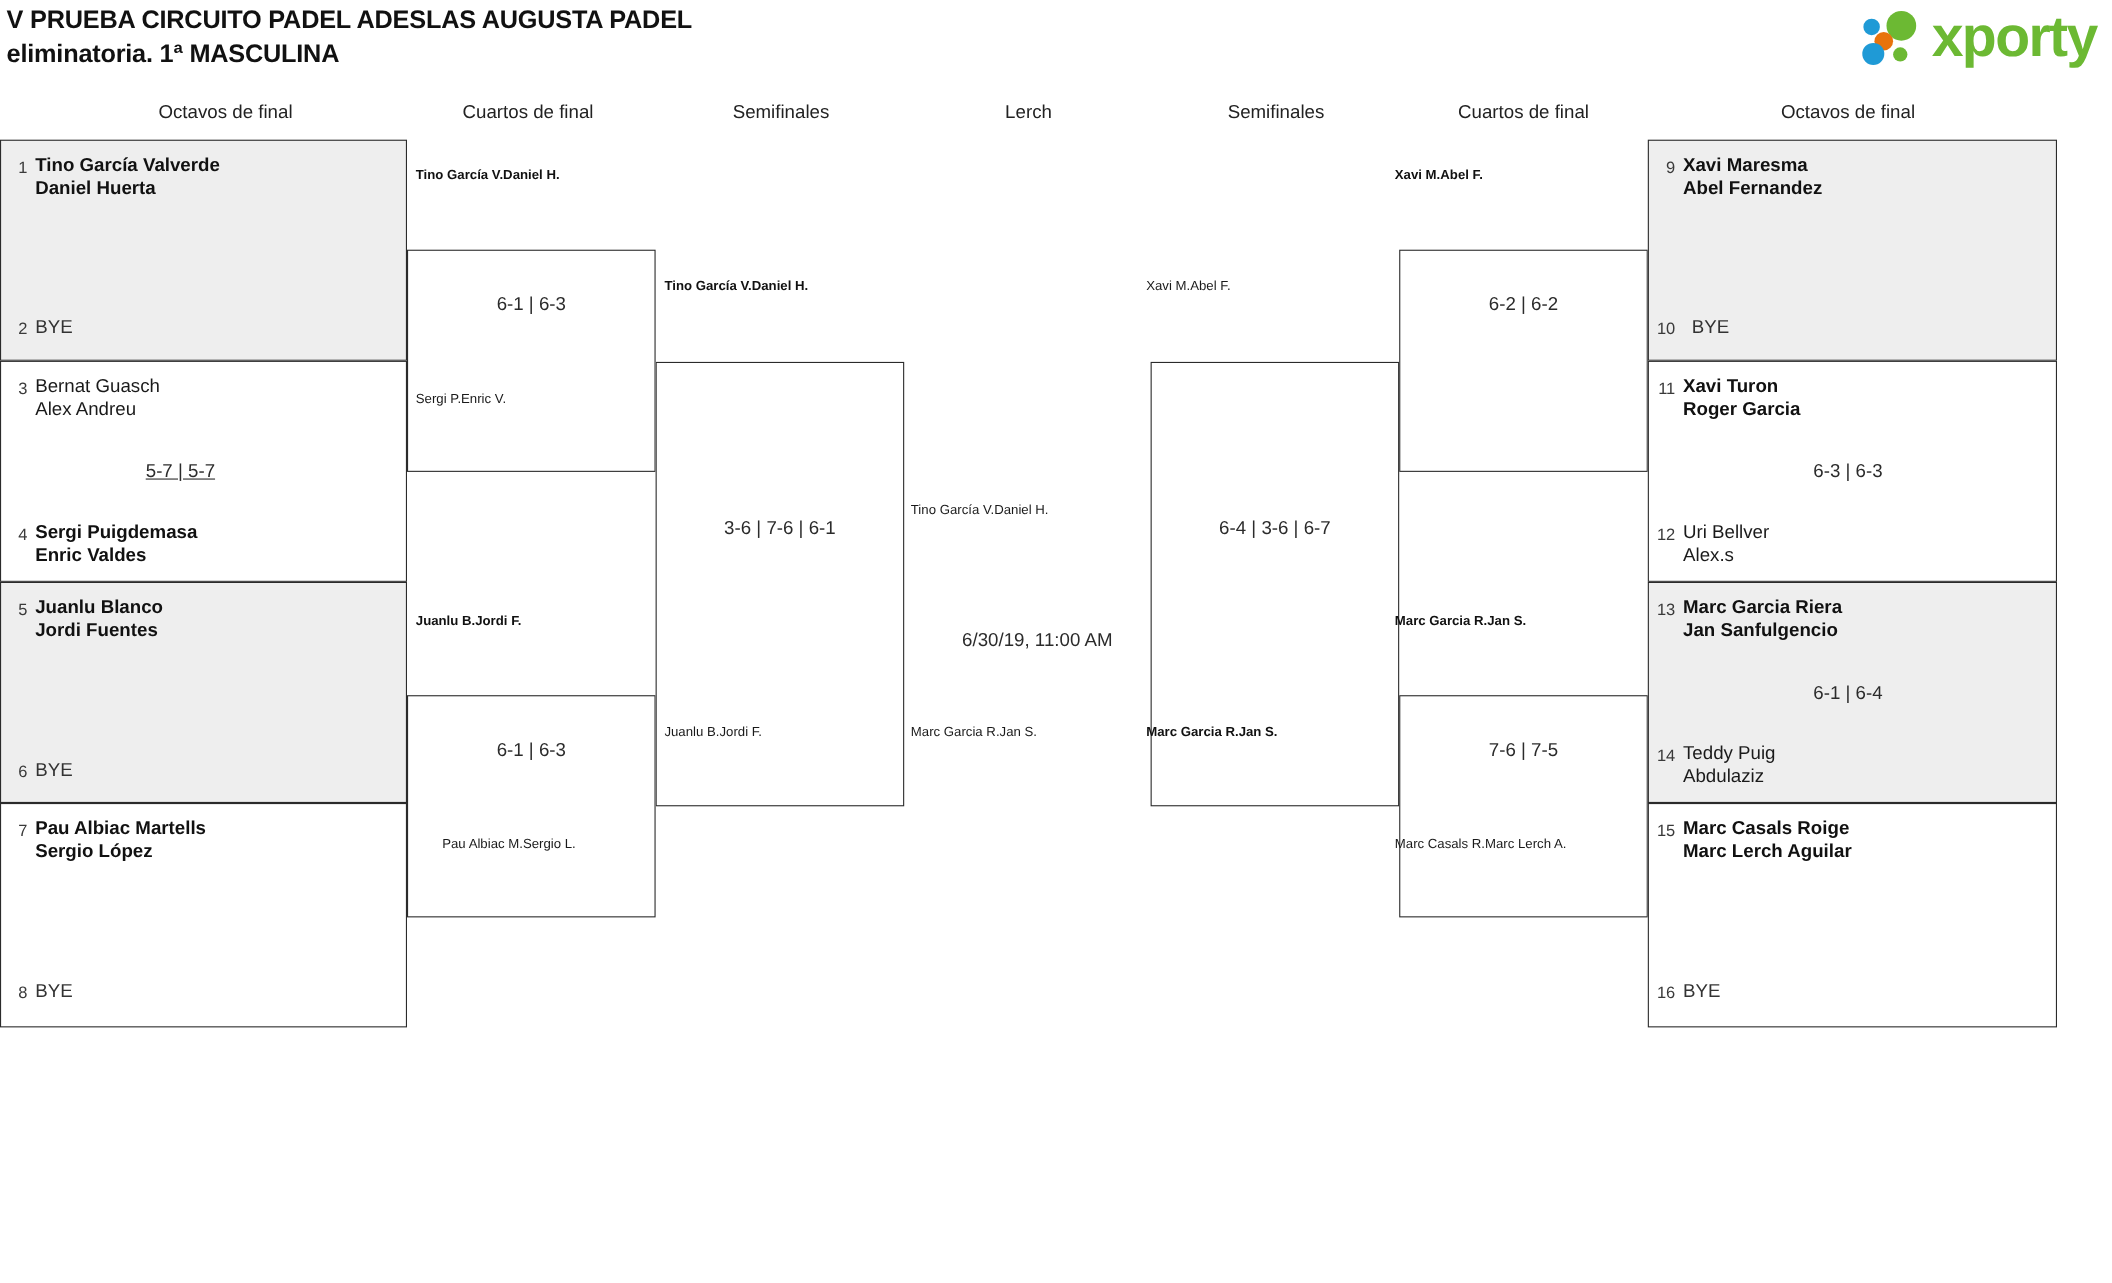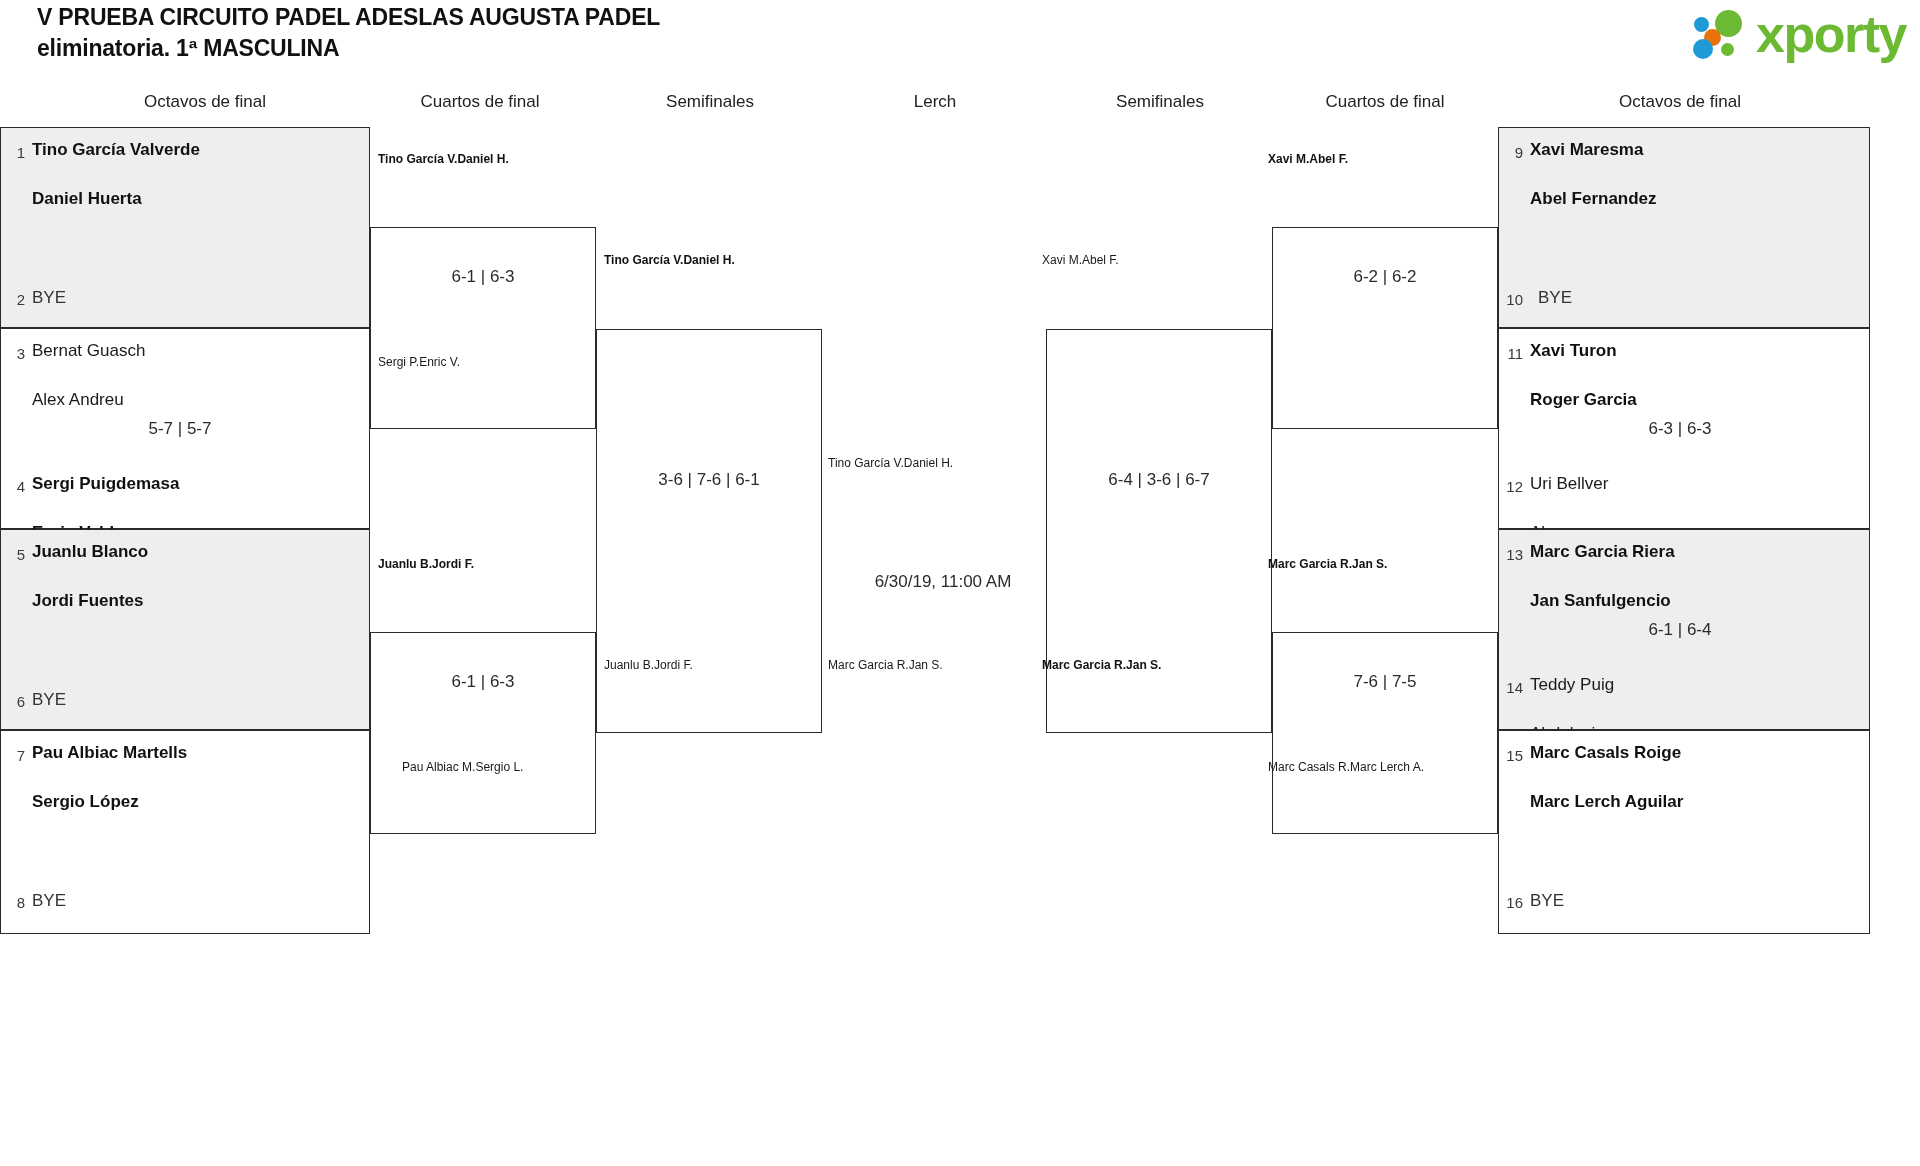--- a/index.html
+++ b/index.html
@@ -22,21 +22,21 @@
     position: absolute;
     left: 6px;
     top: 2px;
     width: 1100px;
     font-size: 23px;
     font-weight: 700;
     line-height: 1.33;
     letter-spacing: -0.2px;
     color: #111;
   }
-  #title .ln { display: block; margin-left: 31px; }
+  #title .ln { display: block; }
 
   #logo {
     position: absolute;
     right: 14px;
     top: 8px;
     height: 58px;
     display: flex;
     align-items: flex-start;
     gap: 6px;
   }
@@ -84,21 +84,21 @@
     line-height: 1.22;
     white-space: nowrap;
   }
   .comp .seed {
     font-size: 15px;
     color: #3a3a3a;
     min-width: 17px;
     text-align: right;
     padding-top: 4px;
   }
-  .comp .names { display: flex; flex-direction: column; gap: 28px; }
+  .comp .names { display: flex; flex-direction: column; }
   .comp.winner .names { font-weight: 700; color: #111; }
   .comp .bye { font-size: 17px; color: #333; padding-top: 1px; }
 
   
   .team {
     position: absolute;
     font-size: 12px;
     line-height: 1.22;
     white-space: nowrap;
     display: flex;
@@ -166,21 +166,21 @@
       <span>Alex Andreu</span>
     </span>
   </div>
   <div class="comp winner" style="left:8px;top:474px;">
     <span class="seed">4</span>
     <span class="names">
       <span>Sergi Puigdemasa</span>
       <span>Enric Valdes</span>
     </span>
   </div>
-  <div class="score" style="left:90px;top:419px;width:180px;">5-7 | 5-7</div>
+  <div class="score" style="left:74px;top:419px;width:180px;text-decoration:underline;">5-7 | 5-7</div>
 
   <div class="box shaded" style="left:0px;top:529px;width:370px;height:201px;"></div>
   <div class="comp winner" style="left:8px;top:542px;">
     <span class="seed">5</span>
     <span class="names">
       <span>Juanlu Blanco</span>
       <span>Jordi Fuentes</span>
     </span>
   </div>
   <div class="comp" style="left:8px;top:689px;">

